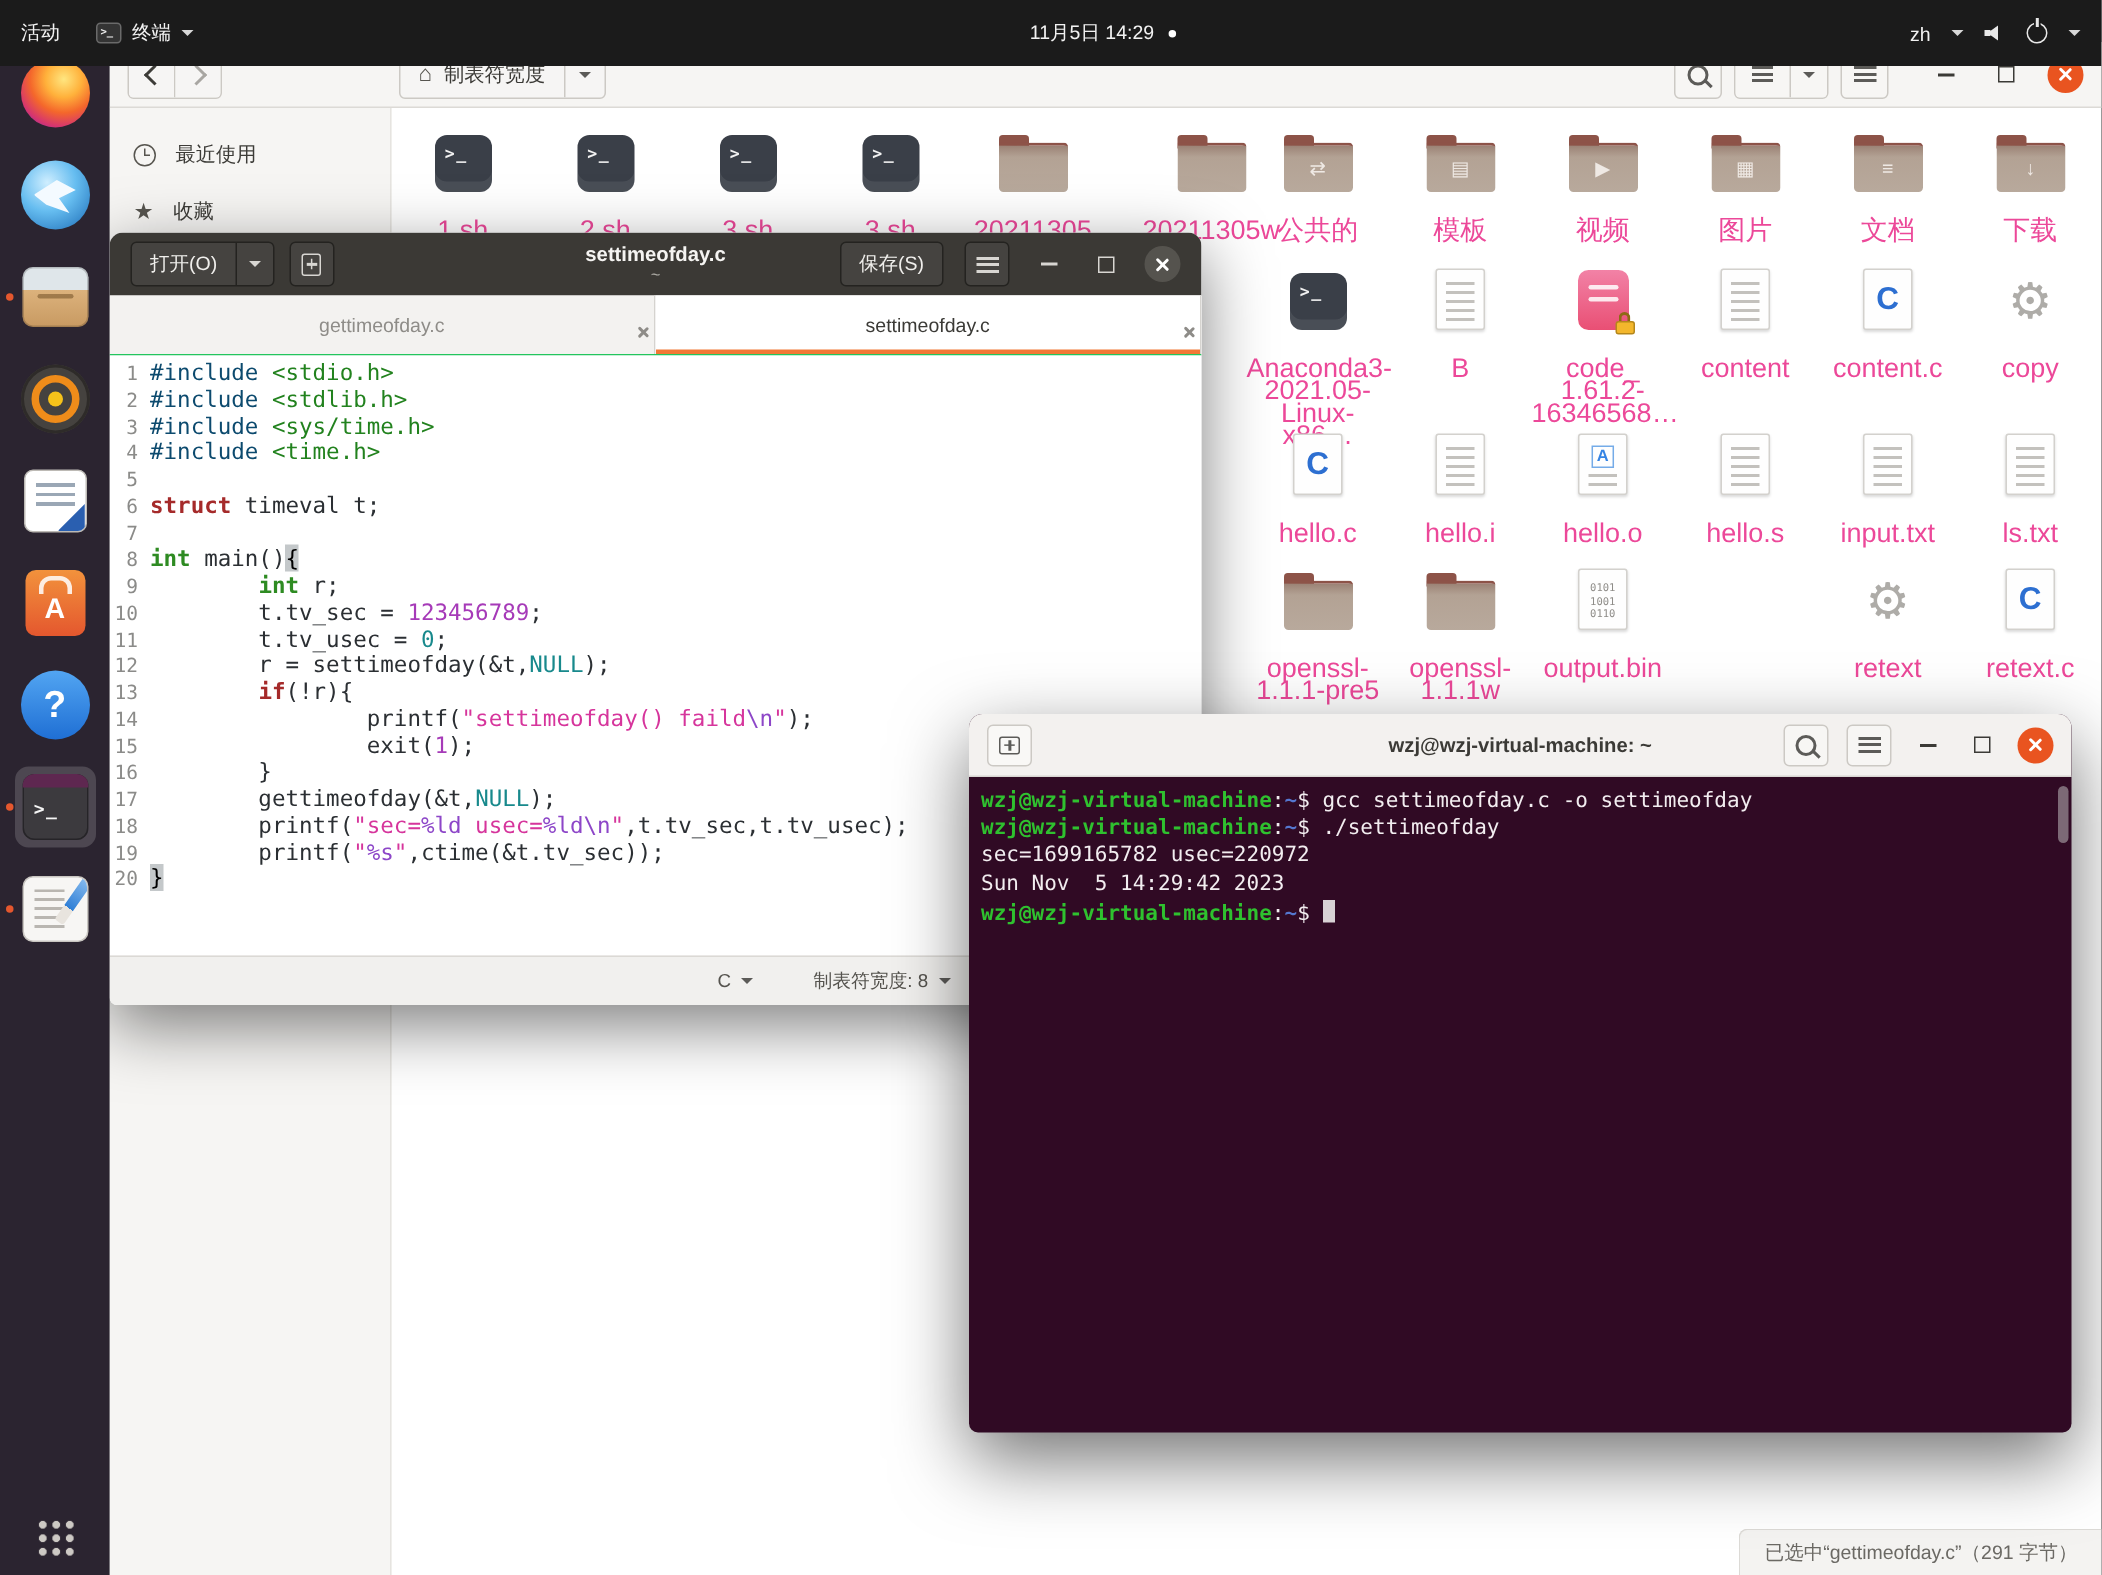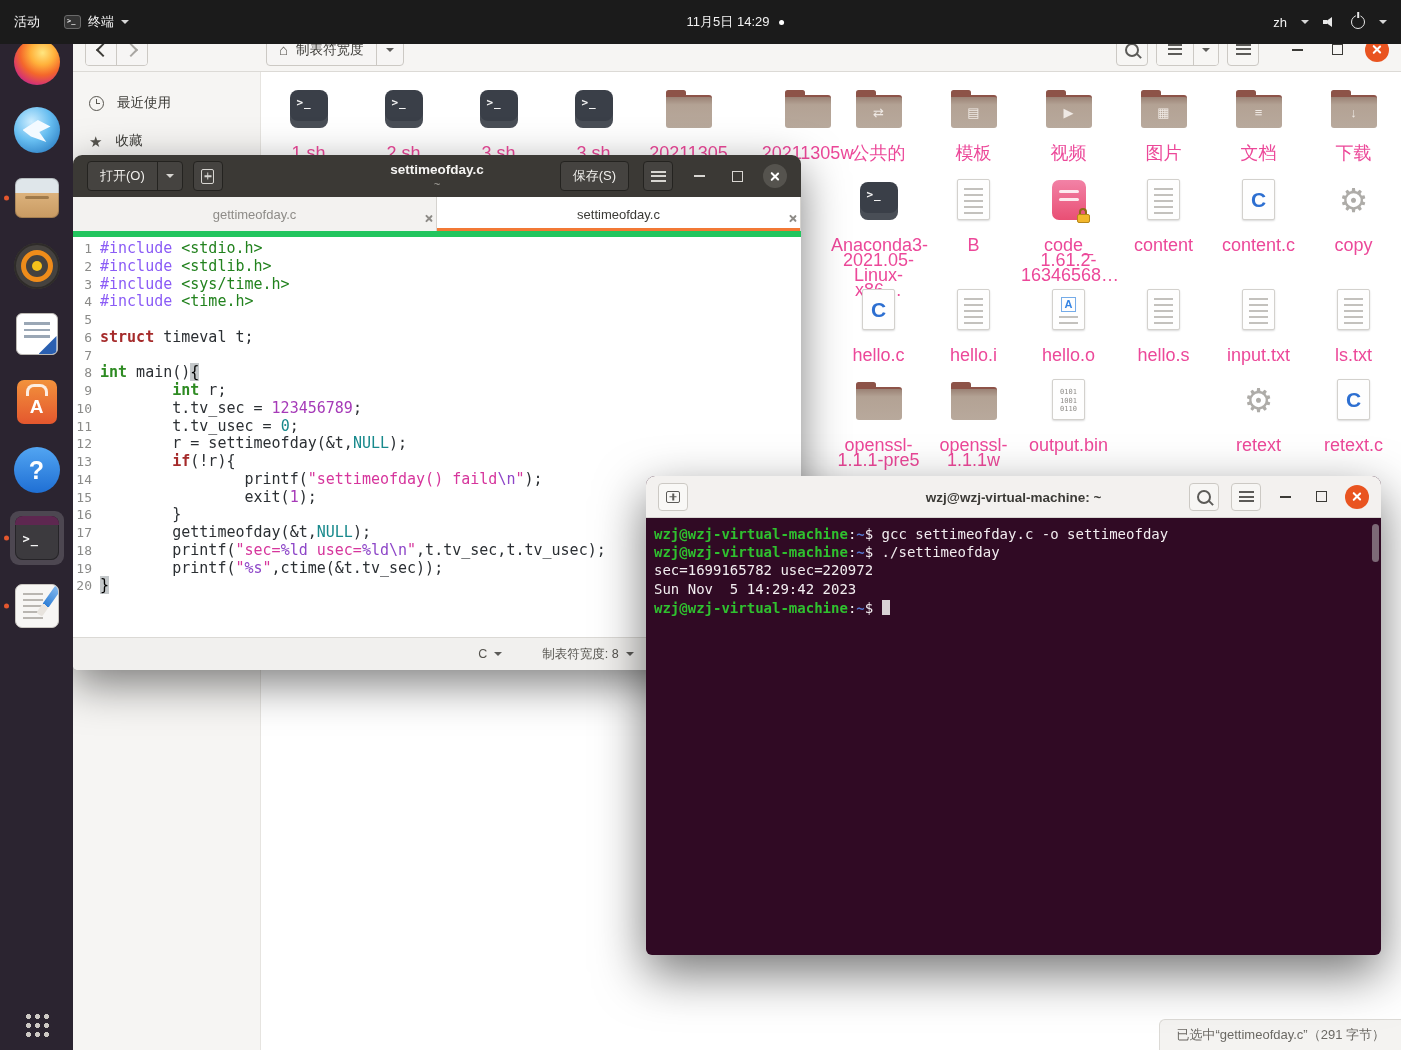--- a/index.html
+++ b/index.html
@@ -181,32 +181,32 @@
     display:flex;align-items:center;justify-content:center;box-sizing:border-box;margin-left:10px;}
   .pgplus{position:relative;width:13px;height:15px;border:1.5px solid #d8d6d2;border-radius:2px;box-sizing:border-box;}
   .pgplus::before{content:'';position:absolute;left:50%;top:50%;transform:translate(-50%,-50%);width:7px;height:1.5px;background:#d8d6d2;}
   .pgplus::after{content:'';position:absolute;left:50%;top:50%;transform:translate(-50%,-50%);width:1.5px;height:7px;background:#d8d6d2;}
   .g-title-wrap{position:absolute;left:50%;top:50%;transform:translate(-50%,-50%);text-align:center;line-height:1.15;}
   .g-title{font-size:13.5px;font-weight:bold;color:#f5f4f2;}
   .g-sub{font-size:11px;color:#aaa8a2;}
   .g-right{margin-left:auto;display:flex;align-items:center;gap:14px;}
   .g-save{padding:0 12px;}
   .g-tabs{position:absolute;top:42px;left:0;right:0;height:40px;background:#f3f2f0;display:flex;
-    border-bottom:6px solid #22c55e;box-sizing:border-box;}
+    border-bottom:1px solid #22c55e;box-sizing:border-box;}
   .g-tab{flex:1;position:relative;display:flex;align-items:center;justify-content:center;
     font-size:13px;color:#8e8c88;border-right:1px solid #d5d3cf;}
   .g-tab.active{background:#fff;color:#3b3a36;box-shadow:inset 0 -3px 0 #f27835;}
   .tab-x{position:absolute;right:12px;top:50%;transform:translateY(-50%);color:#8e8c88;}
   .tab-x .x-ic{color:#8e8c88;width:9px;height:9px;}
   .tab-x .x-ic::before,.tab-x .x-ic::after{left:3.7px;height:9px;}
   .g-code{position:absolute;top:82px;left:0;right:0;bottom:33px;background:#fff;overflow:hidden;padding-top:3px;}
   .code-line{height:17.75px;line-height:17.75px;white-space:pre;font-family:"DejaVu Sans Mono",monospace;font-size:15px;}
   .ln{display:inline-block;width:19px;text-align:right;margin-right:8px;color:#8b8b89;font-size:13px;}
   .tok-p{color:#2b2f33;}
-  .tok-pre{color:#8b5cf6;}
+  .tok-pre{color:#0c4a6e;}
   .tok-inc{color:#22821e;}
   .tok-kw{color:#a52a2a;font-weight:bold;}
   .tok-ty{color:#2e8b22;font-weight:bold;}
   .tok-num{color:#a63ab8;}
   .tok-cst{color:#18898c;}
   .tok-str{color:#d6359c;}
   .tok-esc{color:#8d46c8;}
   .tok-br{background:#c4c8ca;}
   .g-status{position:absolute;left:0;right:0;bottom:0;height:33px;background:#f1f0ee;border-top:1px solid #dbd9d5;
     display:flex;align-items:center;justify-content:flex-end;gap:40px;padding-right:30px;

